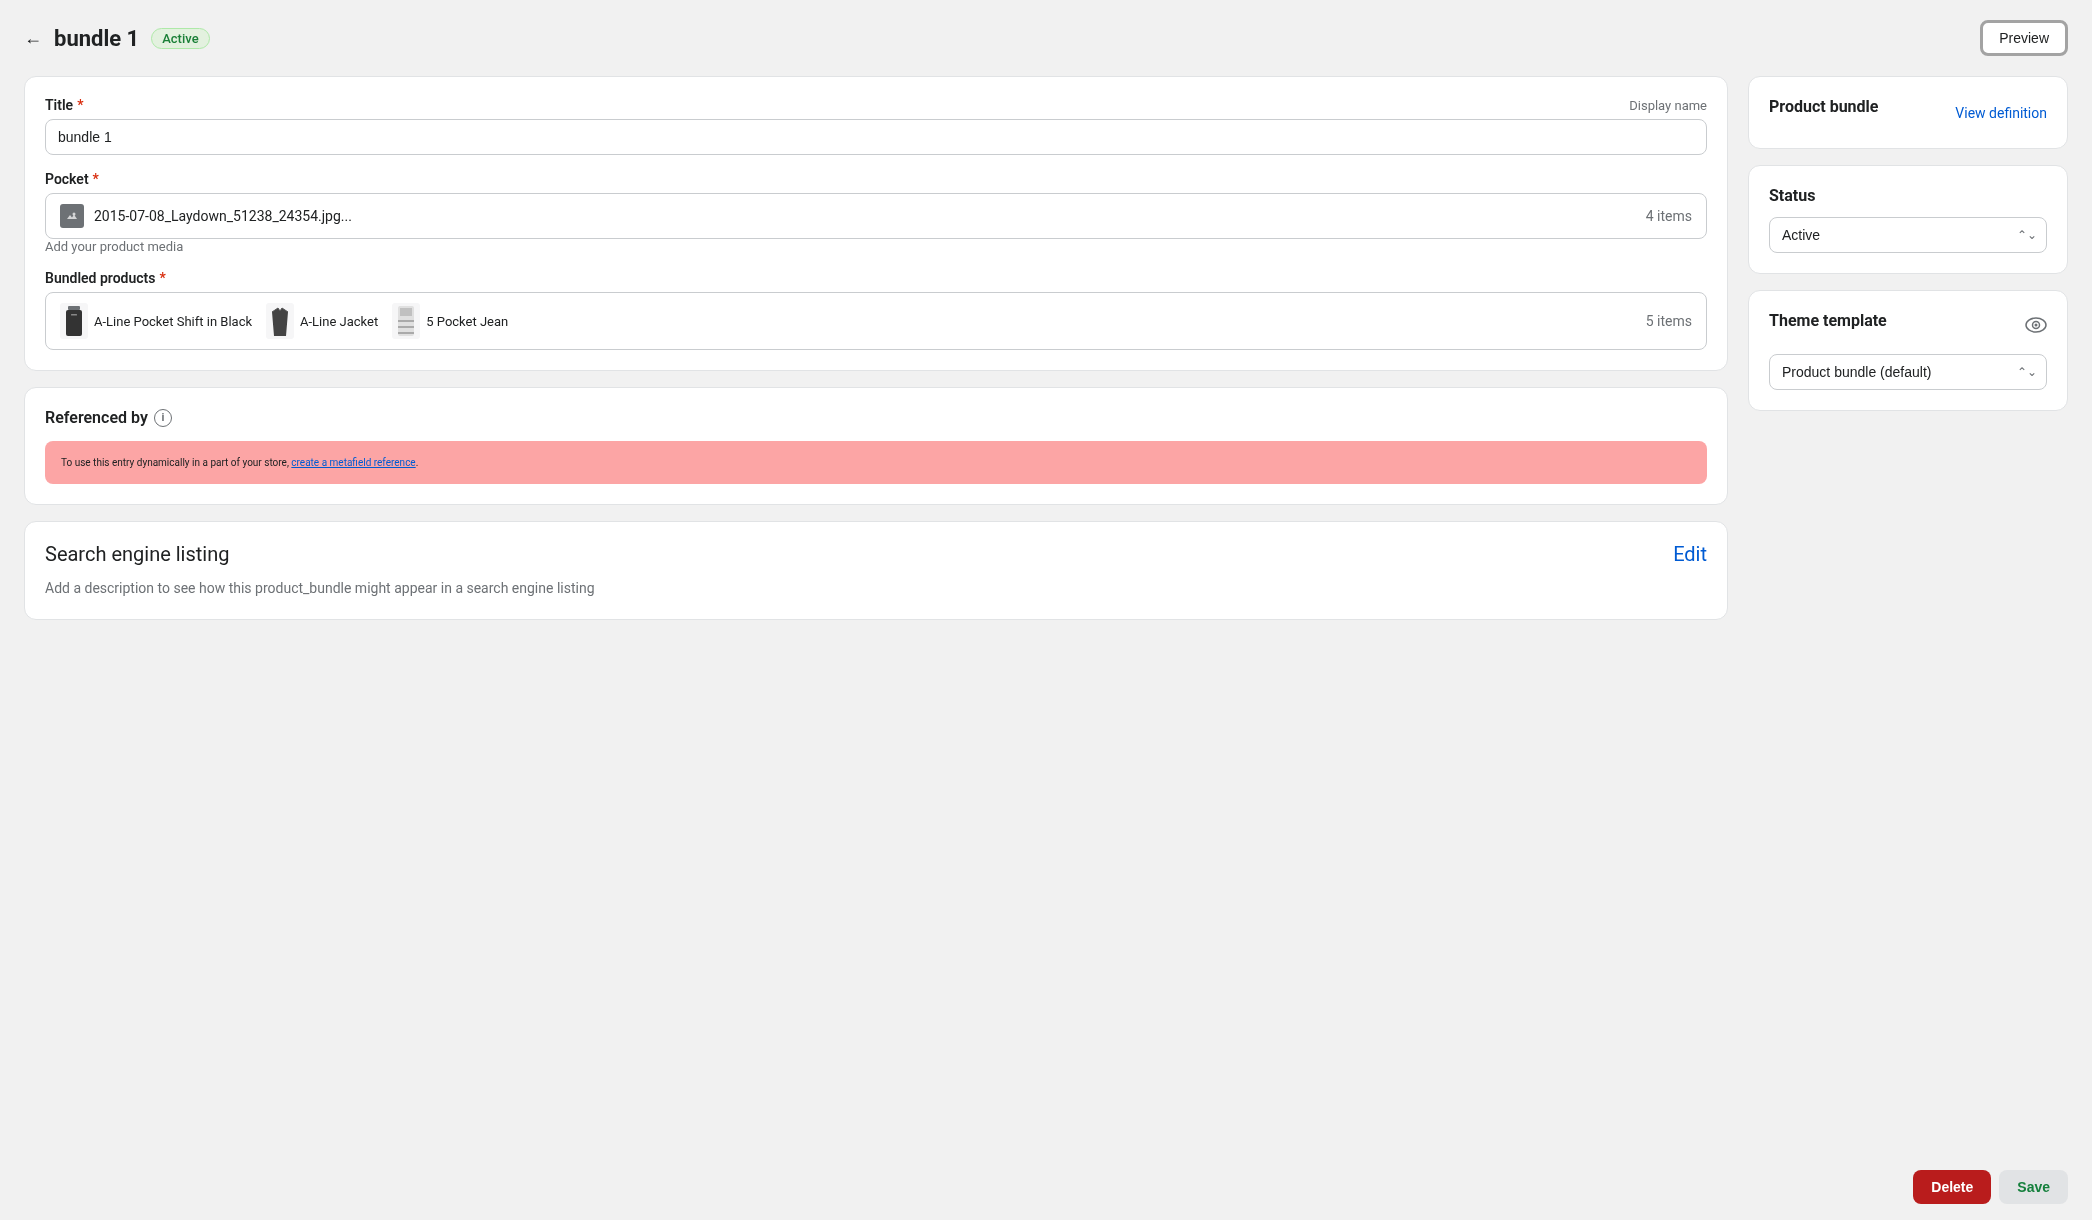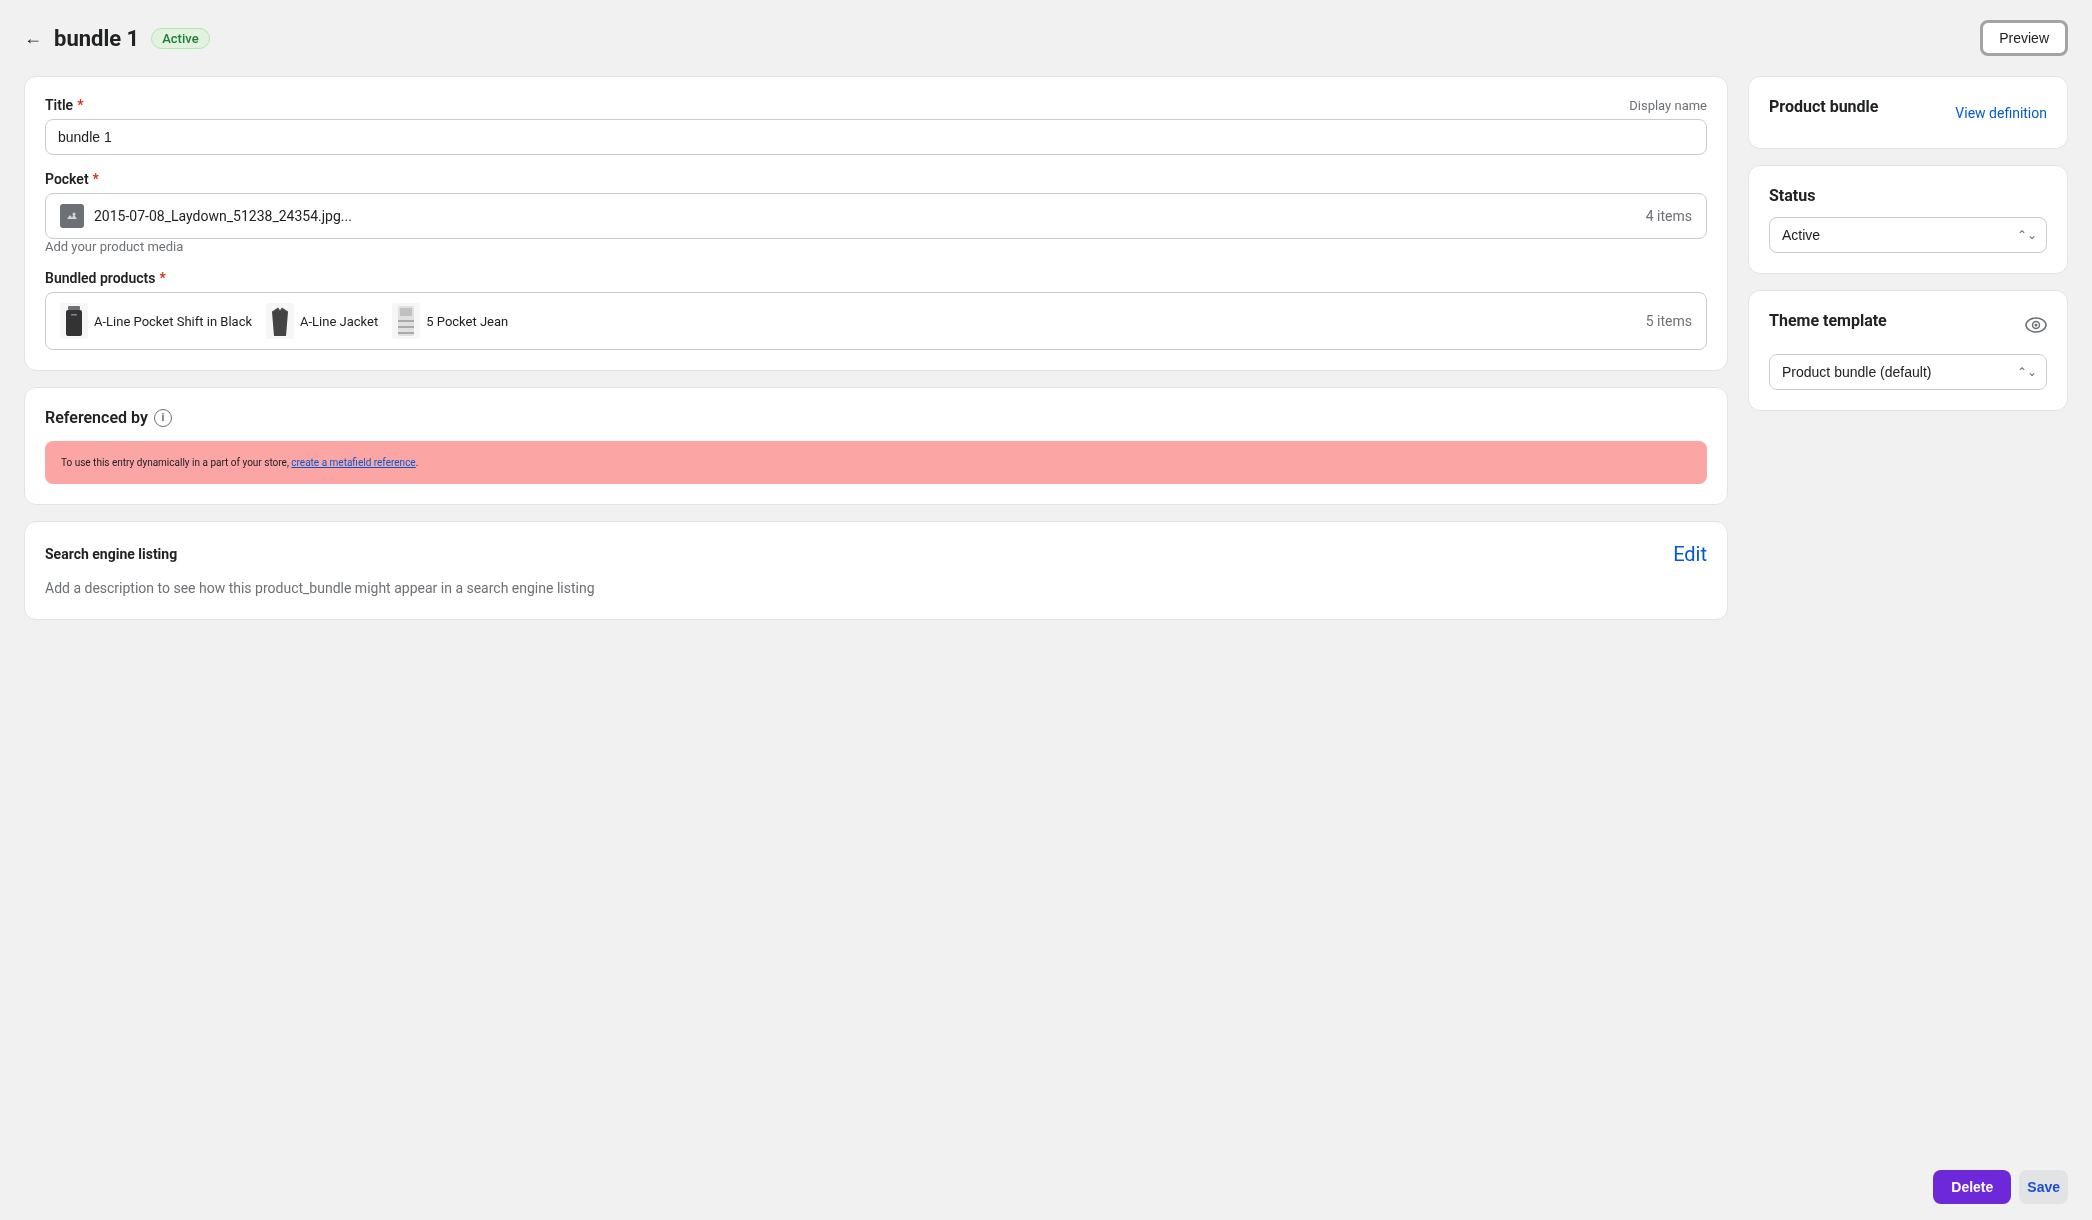--- a/index.html
+++ b/index.html
@@ -228,22 +228,22 @@
     }
 
     
     .seo-header {
       display: flex;
       align-items: center;
       justify-content: space-between;
       margin-bottom: 12px;
     }
     .seo-title {
-      font-size: 14px;
-      font-weight: 700;
+      font-size: 20px;
+      font-weight: 400;
       text-align: center;
     }
     .edit-link {
       color: #005bd3;
       font-size: 20px;
       cursor: pointer;
       text-decoration: none;
     }
     .seo-description {
       font-size: 14px;
@@ -313,35 +313,35 @@
       bottom: 0;
       right: 0;
       left: 0;
       display: flex;
       justify-content: flex-end;
       gap: 8px;
       padding: 16px 24px;
       background: transparent;
     }
     .delete-btn {
-      background: #6d28d9;
+      background: #b91c1c;
       color: #fff;
       border: none;
       border-radius: 8px;
       padding: 1px 18px;
       font-size: 14px;
       font-weight: 600;
       cursor: pointer;
     }
     .save-btn {
       background: #e1e3e5;
-      color: #1d4ed8;
+      color: #15803d;
       border: none;
       border-radius: 8px;
-      padding: 9px 8px;
+      padding: 9px 18px;
       font-size: 14px;
       font-weight: 600;
       cursor: not-allowed;
     }
   </style>
 </head>
 <body>
 
 <div class="page-header">
   <div class="page-header-left">

